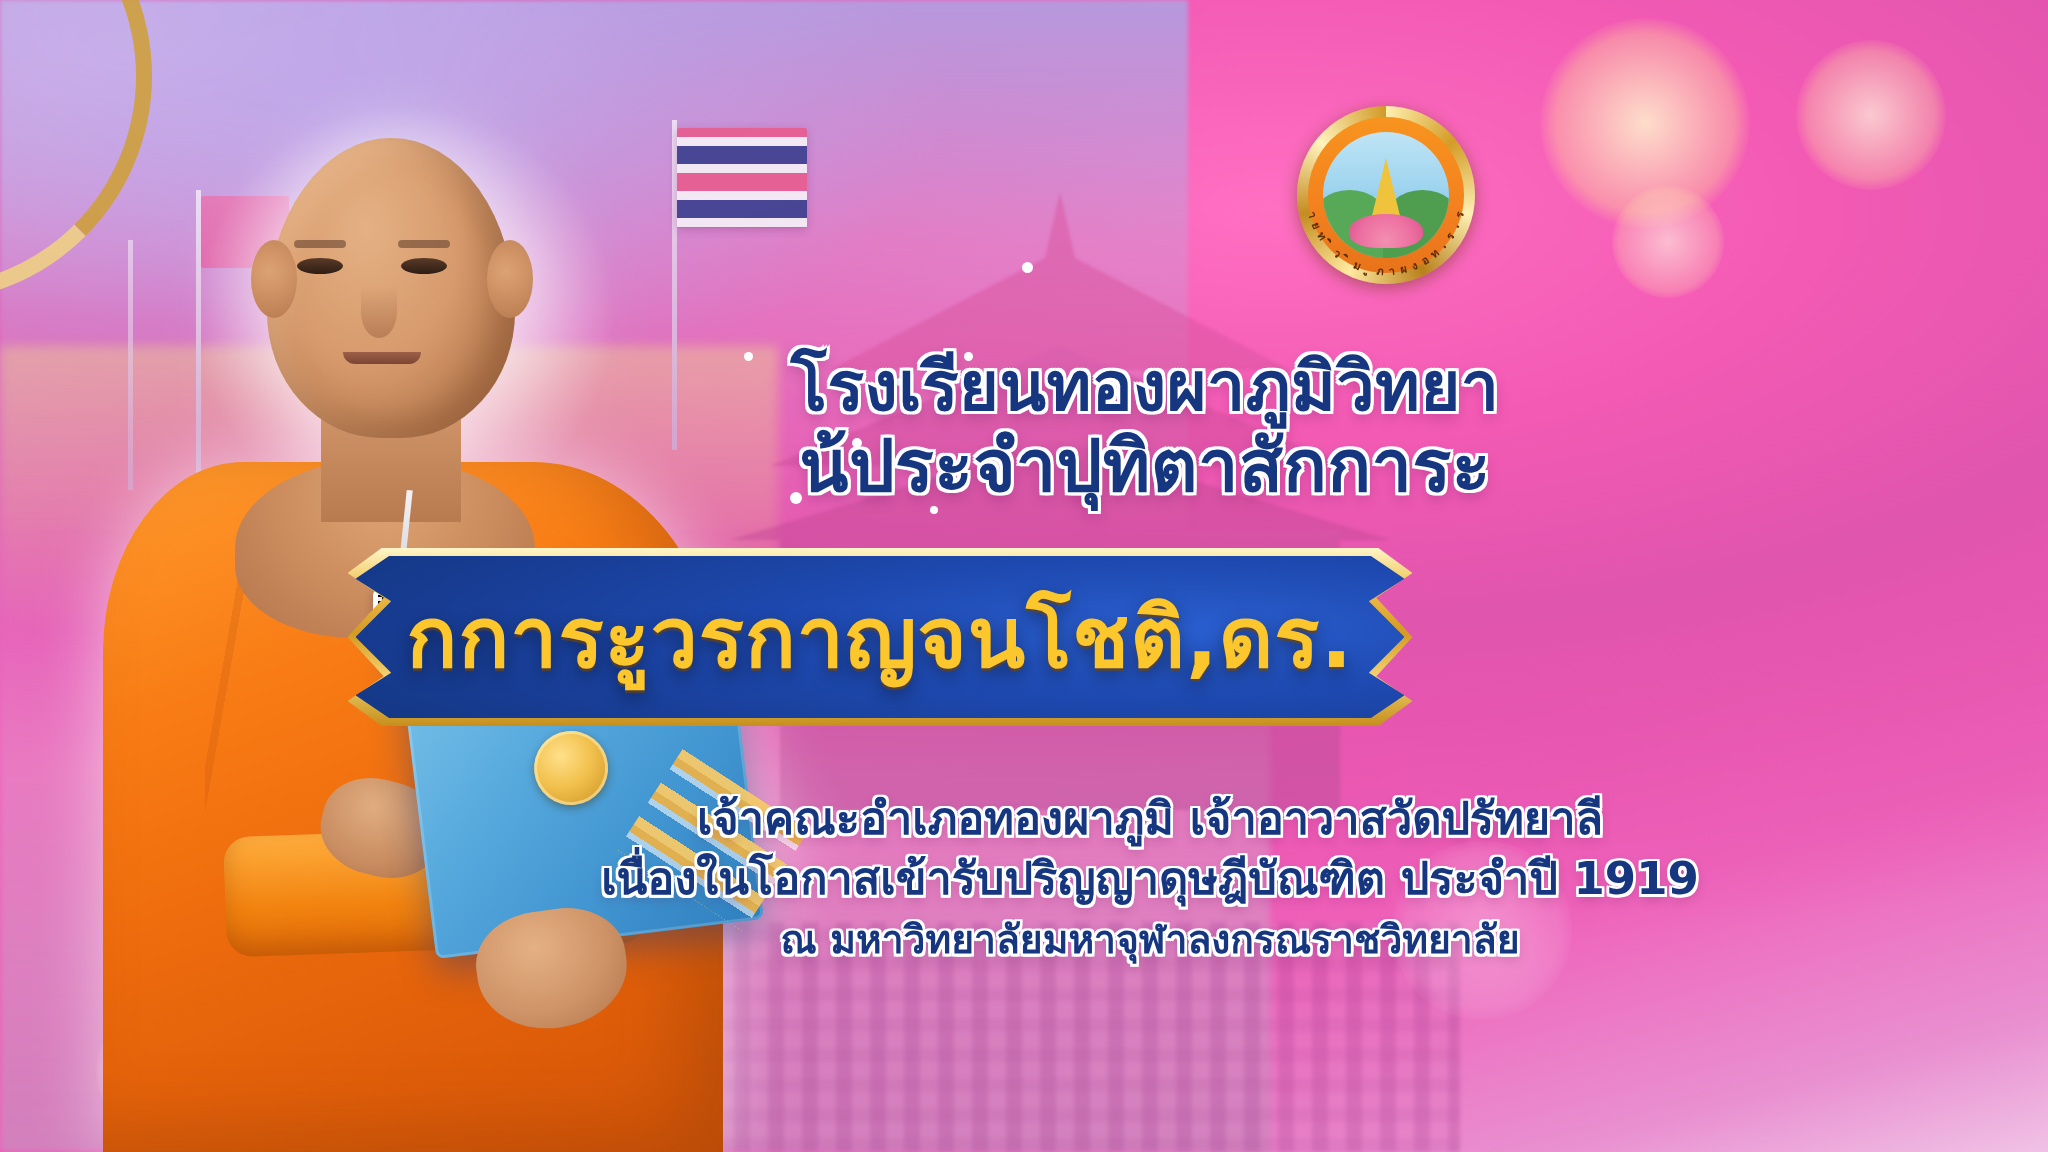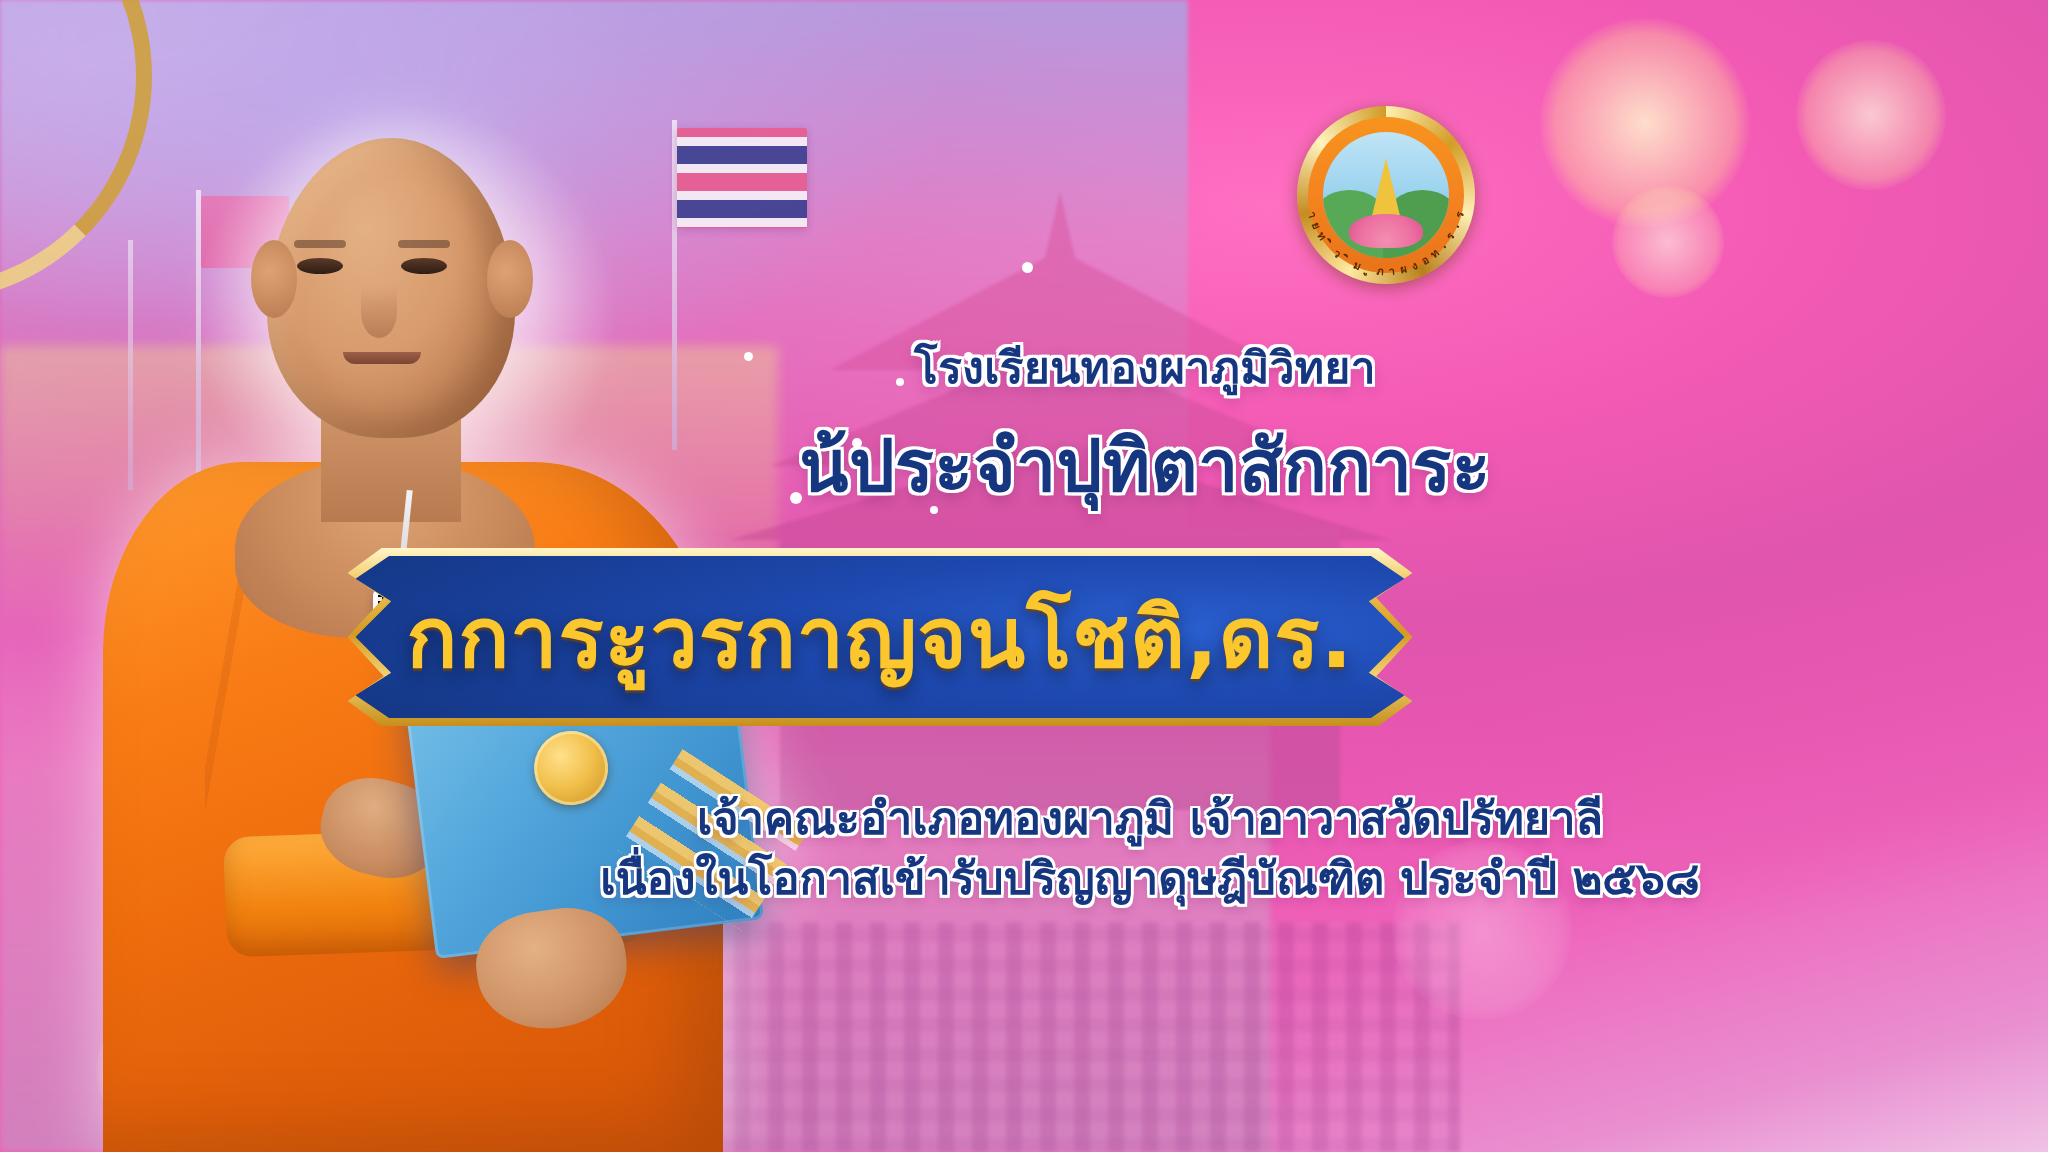--- a/index.html
+++ b/index.html
@@ -243,21 +243,21 @@
     position:absolute;
     color:#16367f;
     font-weight:bold;
     letter-spacing:.5px;
     text-shadow:
       -3px 0 0 #ffffff, 3px 0 0 #ffffff, 0 -3px 0 #ffffff, 0 3px 0 #ffffff,
       -3px -3px 0 #ffffff, 3px -3px 0 #ffffff, -3px 3px 0 #ffffff, 3px 3px 0 #ffffff,
       0 6px 14px rgba(90,20,80,.35);
     white-space:nowrap;
   }
-  #hl1{left:1145px;top:332px;transform:translateX(-50%);font-size:44px;}
+  #hl1{left:1145px;top:332px;transform:translateX(-50%);font-size:68px;}
   #hl2{left:1145px;top:408px;transform:translateX(-50%);font-size:72px;}
 
   
   .name-banner{
     position:absolute;left:880px;top:548px;width:1065px;height:178px;
     transform:translateX(-50%);
   }
   .nb-gold{
     position:absolute;inset:0;
     background:linear-gradient(180deg,#fff6c9 0%, #efc14f 22%, #d49a22 48%, #f3d372 72%, #c68f1c 100%);
@@ -423,15 +423,16 @@
   <div class="headline" id="hl1">โรงเรียนทองผาภูมิวิทยา</div>
   <div class="headline" id="hl2">น้ประจำปุทิตาสักการะ</div>
 
   <div class="name-banner">
     <div class="nb-gold"></div>
     <div class="nb-blue"></div>
     <div class="nb-text">กการะูวรกาญจนโชติ,ดร.</div>
   </div>
 
   <div class="sub" id="sub1">เจ้าคณะอำเภอทองผาภูมิ เจ้าอาวาสวัดปรัทยาลี</div>
-  <div class="sub" id="sub2">เนื่องในโอกาสเข้ารับปริญญาดุษฎีบัณฑิต ประจำปี ๒๕๖๘</div>
+  <div class="sub" id="sub2">เนื่องในโอกาสเข้ารับปริญญาดุษฎีบัณฑิต ประจำปี 1919</div>
+  <div class="sub" id="sub3">ณ มหาวิทยาลัยมหาจุฬาลงกรณราชวิทยาลัย</div>
 
 </div>
 
 </body></html>

